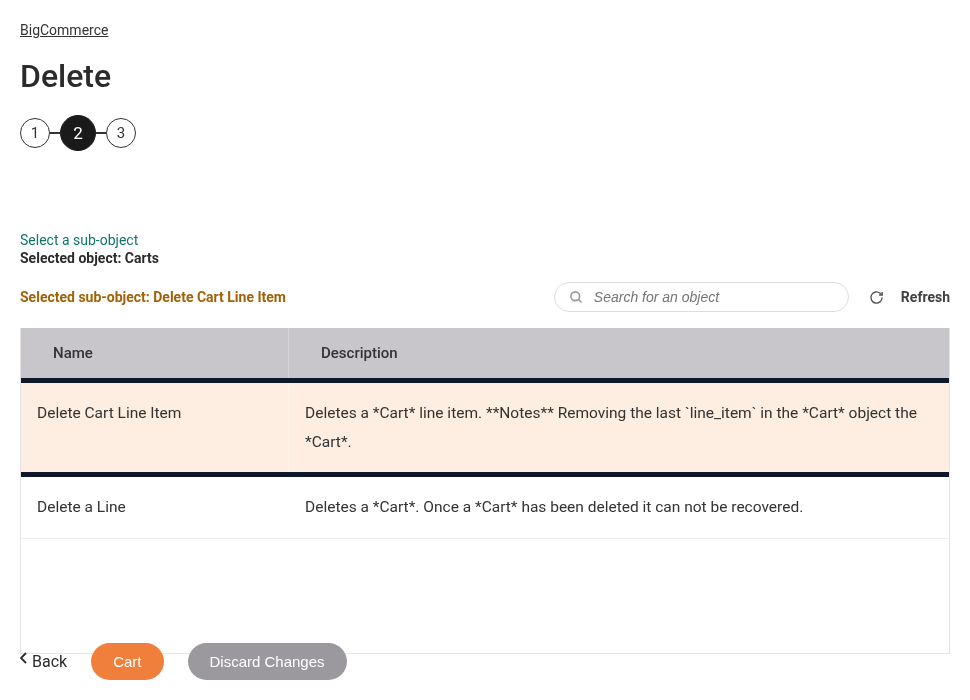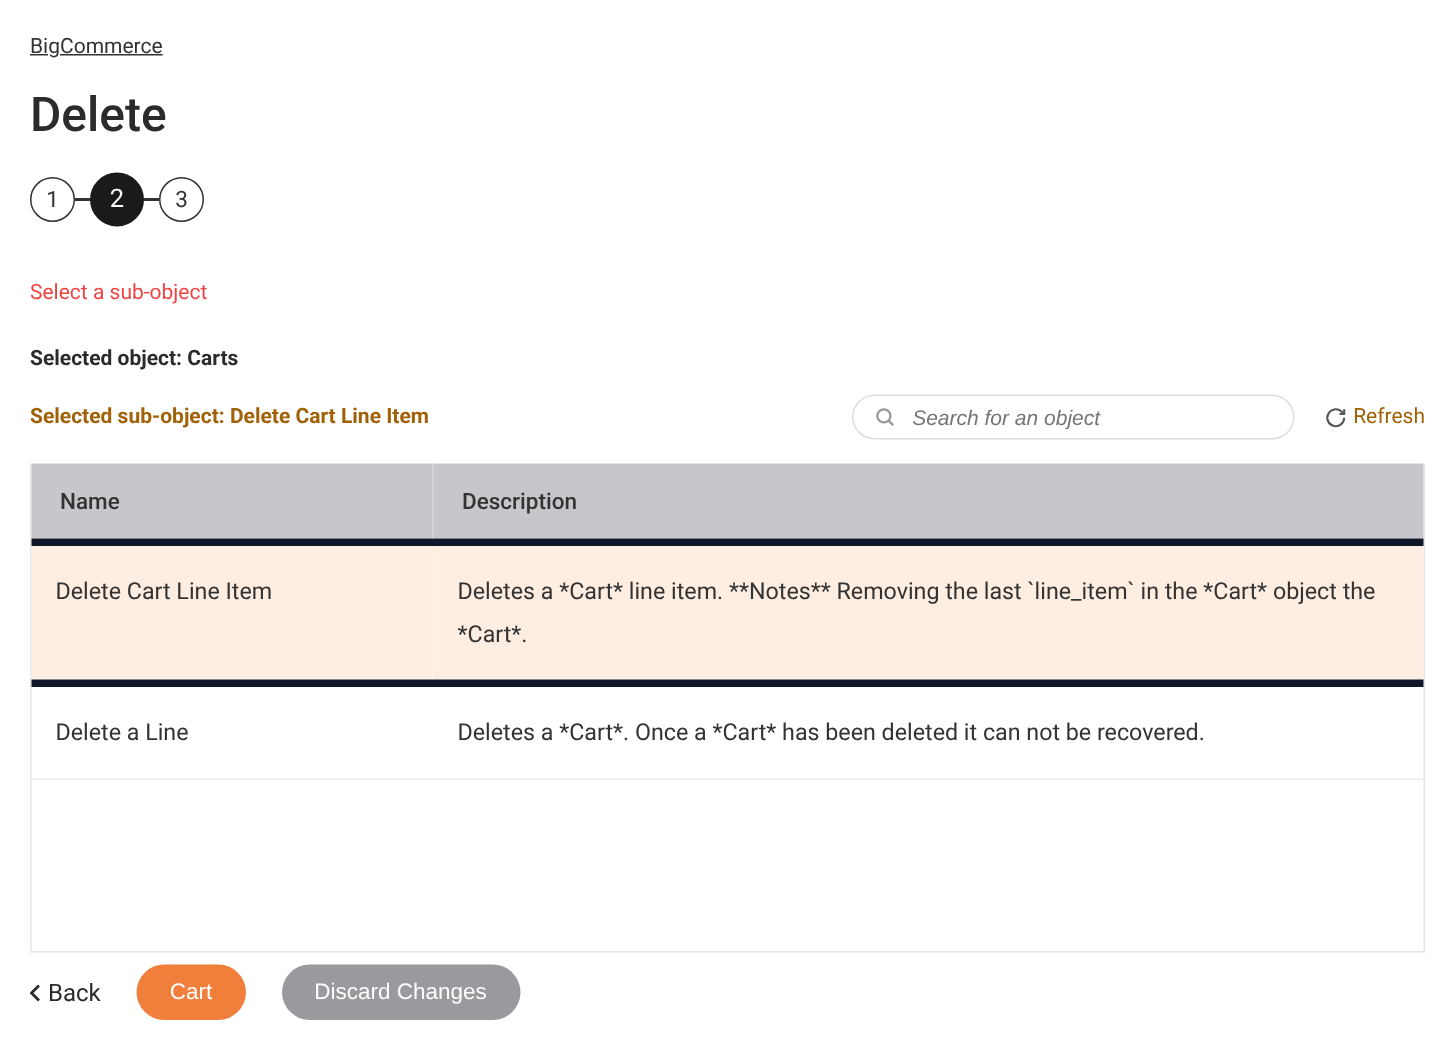--- a/index.html
+++ b/index.html
@@ -47,26 +47,26 @@
       width: 36px;
       height: 36px;
       font-size: 17px;
     }
     .step-connector {
       width: 10px;
       height: 1.5px;
       background: #333;
     }
     .section-label {
-      margin-top: 36px;
-      font-size: 14px;
-      color: #ef4444;
+      margin-top: 81px;
+      font-size: 14px;
+      color: #0f766e;
     }
     .selected-line {
-      margin-top: 28px;
+      margin-top: 2px;
       font-size: 14px;
       font-weight: 700;
       color: #2b2b2b;
     }
     .selected-sub-row {
       margin-top: 16px;
       display: flex;
       align-items: center;
       justify-content: space-between;
     }
@@ -98,37 +98,38 @@
       outline: none;
       font-size: 14px;
       font-style: italic;
       color: #888;
       width: 100%;
       background: transparent;
     }
     .refresh-link {
       display: flex;
       align-items: center;
-      gap: 4px;
-      color: #a16207;
+      gap: 17px;
+      color: #404040;
       font-size: 14px;
       cursor: pointer;
+      font-weight: bold;
     }
     .table {
       margin-top: 16px;
       border: 1px solid #e5e5e5;
       border-top: none;
       width: 100%;
     }
     .thead-row {
       display: flex;
       background: #c8c6cb;
     }
     .th {
-      padding: 16px 19px;
+      padding: 16px 32px;
       font-size: 15px;
       font-weight: 500;
       color: #333;
     }
     .col-name { width: 268px; flex-shrink: 0; border-right: 1px solid #ffffff40; }
     .col-desc { flex: 1; }
     .tbody-row {
       display: flex;
       border-top: 5px solid #0f172a;
     }
@@ -148,21 +149,21 @@
     .footer {
       position: absolute;
       left: 20px;
       bottom: 20px;
       display: flex;
       align-items: center;
       gap: 24px;
     }
     .back-link {
       display: flex;
-      align-items: center;
+      align-items: flex-start;
       gap: 4px;
       font-size: 16px;
       color: #2b2b2b;
       cursor: pointer;
     }
     .btn {
       border: none;
       border-radius: 20px;
       padding: 10px 22px;
       font-size: 15px;

